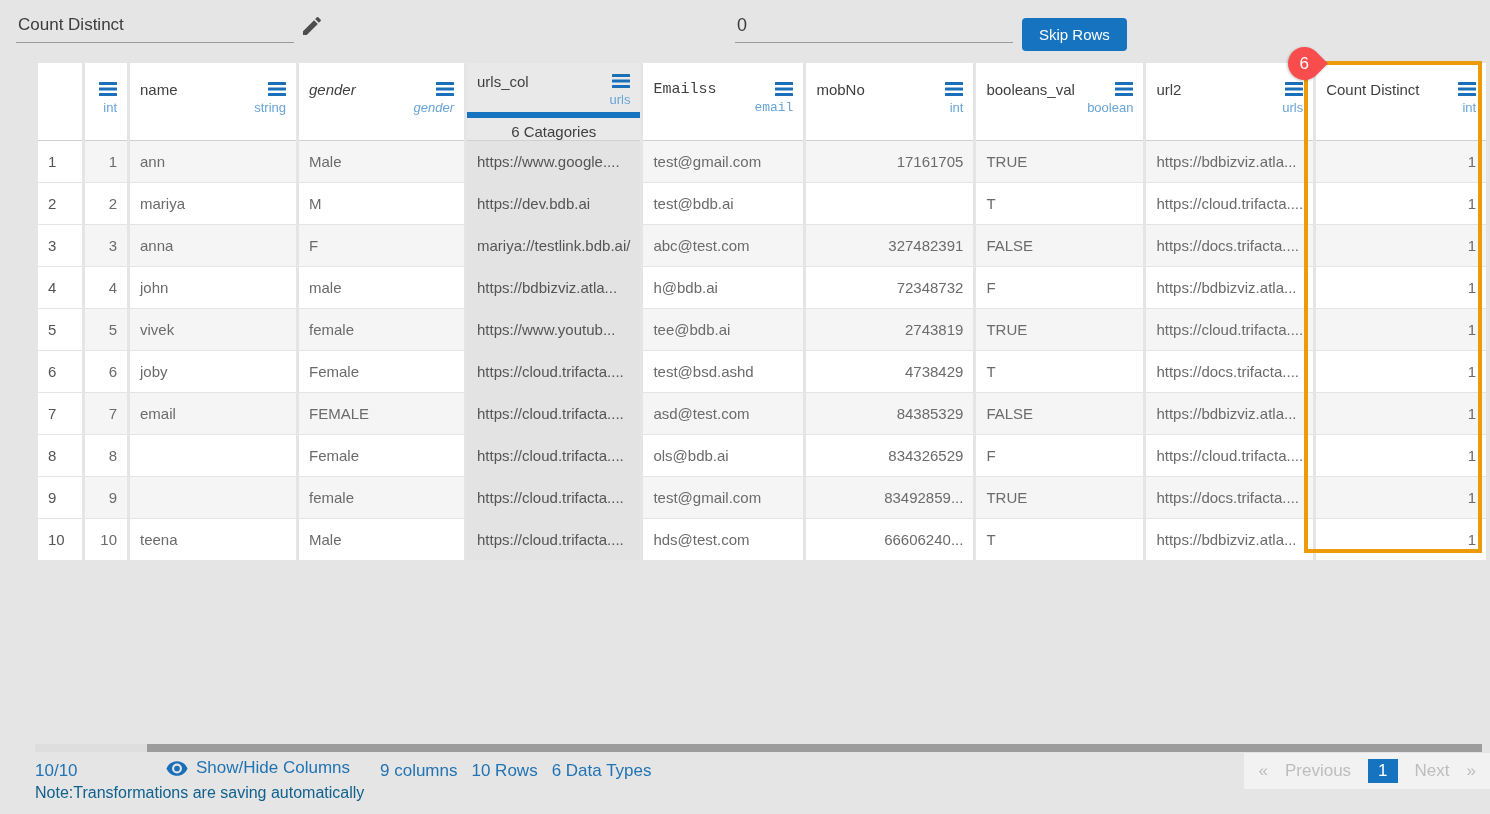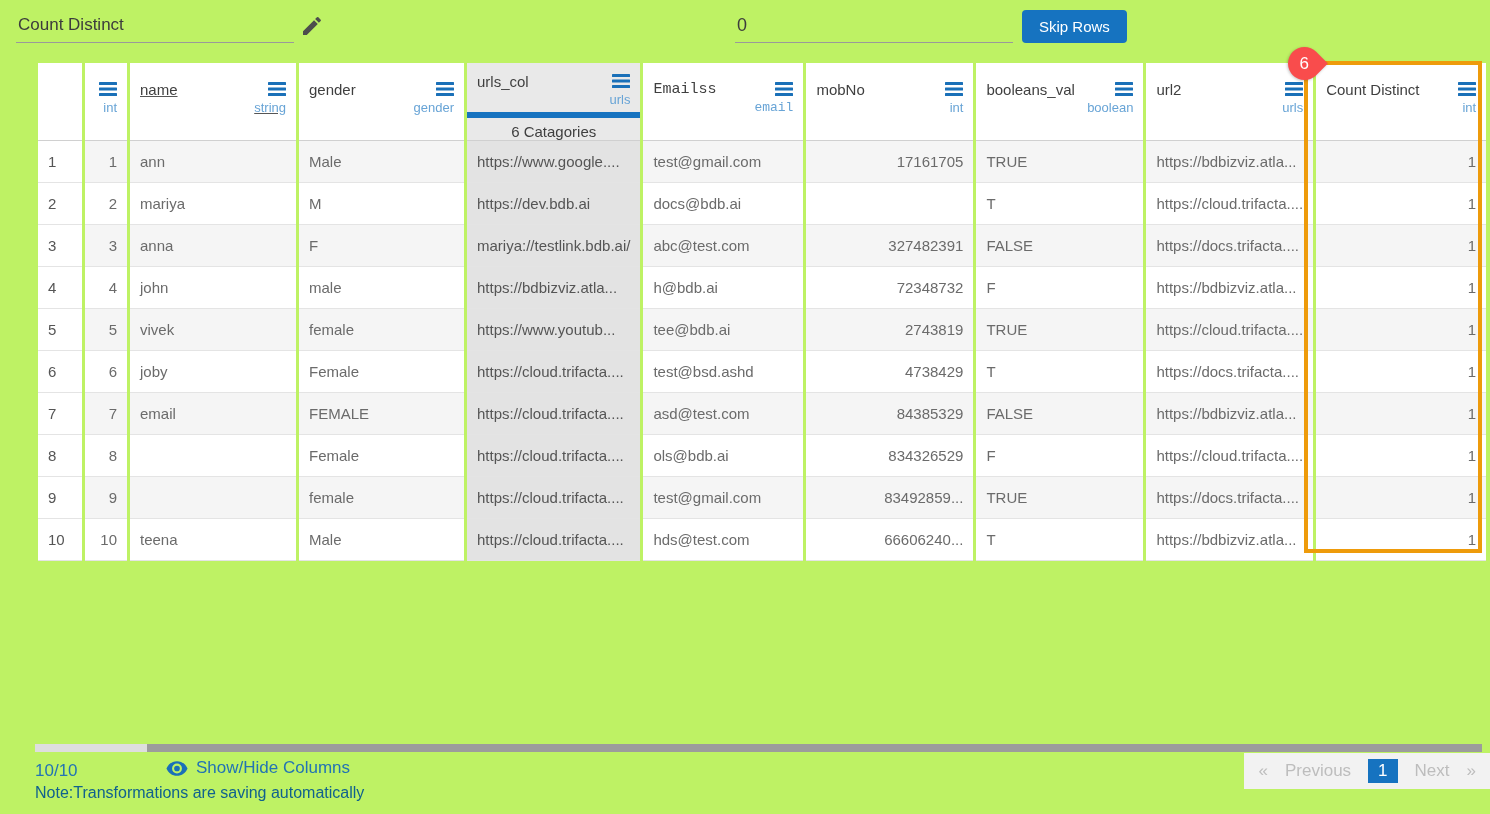--- a/index.html
+++ b/index.html
@@ -1,27 +1,27 @@
 <!DOCTYPE html>
 <html><head>
 <meta charset="utf-8">
 <style>
   html,body{margin:0;padding:0;background:#fff;}
-  .app{position:relative;width:1490px;height:814px;background:#bef264;overflow:hidden;
+  .app{position:relative;width:1490px;height:814px;background:#e5e5e5;overflow:hidden;
        font-family:"Liberation Sans",sans-serif;color:#555;}
 
   
   .name-input{position:absolute;left:16px;top:8px;width:274px;height:32px;border:none;outline:none;
       border-bottom:1px solid #9a9a9a;font-size:17px;color:#3c3c3c;background:transparent;
       font-family:"Liberation Sans",sans-serif;}
   .pencil{position:absolute;left:300px;top:14px;width:24px;height:24px;color:#4d4d4d;}
   .zero-input{position:absolute;left:735px;top:8px;width:274px;height:32px;border:none;outline:none;
       border-bottom:1px solid #9a9a9a;font-size:18px;color:#3c3c3c;background:transparent;
       font-family:"Liberation Sans",sans-serif;}
-  .skip-btn{position:absolute;left:1022px;top:10px;height:33px;padding:0 17px;border:none;
+  .skip-btn{position:absolute;left:1022px;top:18px;height:33px;padding:0 17px;border:none;
       border-radius:4px;background:#1673c0;color:#fff;font-size:15px;cursor:pointer;
       font-family:"Liberation Sans",sans-serif;}
 
   
   table#grid{position:absolute;left:35px;top:63px;border-collapse:separate;border-spacing:3px 0;
       table-layout:fixed;}
   #grid th,#grid td{padding:0 10px;overflow:hidden;white-space:nowrap;box-sizing:border-box;}
   #grid thead th{height:68px;vertical-align:top;padding-top:16px;background:#fff;
       border-bottom:1px solid #d0d0d0;font-weight:normal;text-align:left;}
   #grid thead th.sel{background:#e9e9e9;padding-top:8px;}
@@ -89,34 +89,34 @@
               <span class="menu-ic">
                 <svg class="menu-svg" width="18" height="14" viewBox="0 0 18 14">
                   <rect width="18" height="3" rx="0.5"></rect>
                   <rect y="5.5" width="18" height="3" rx="0.5"></rect>
                   <rect y="11" width="18" height="3" rx="0.5"></rect>
                 </svg>
               </span>
             </div>
             <div class="htype">int</div>
           </th>
-          <th style="width: 166px; text-decoration: underline;">
+          <th style="width: 166px;">
             <div class="hcell-top">
               <span class="hname">name</span>
               <span class="menu-ic">
                 <svg class="menu-svg" width="18" height="14" viewBox="0 0 18 14">
                   <rect width="18" height="3" rx="0.5"></rect>
                   <rect y="5.5" width="18" height="3" rx="0.5"></rect>
                   <rect y="11" width="18" height="3" rx="0.5"></rect>
                 </svg>
               </span>
             </div>
             <div class="htype">string</div>
           </th>
-          <th style="width: 165px;">
+          <th style="width: 165px; font-style: italic;">
             <div class="hcell-top">
               <span class="hname">gender</span>
               <span class="menu-ic">
                 <svg class="menu-svg" width="18" height="14" viewBox="0 0 18 14">
                   <rect width="18" height="3" rx="0.5"></rect>
                   <rect y="5.5" width="18" height="3" rx="0.5"></rect>
                   <rect y="11" width="18" height="3" rx="0.5"></rect>
                 </svg>
               </span>
             </div>
@@ -216,21 +216,21 @@
           <td class="al-l">TRUE</td>
           <td class="al-l">https://bdbizviz.atla...</td>
           <td class="al-r">1</td>
         </tr>
         <tr>
           <td class="rownum al-l">2</td>
           <td class="al-r">2</td>
           <td class="al-l">mariya</td>
           <td class="al-l">M</td>
           <td class="al-l urlscol">https://dev.bdb.ai</td>
-          <td class="al-l">docs@bdb.ai</td>
+          <td class="al-l">test@bdb.ai</td>
           <td class="al-r"></td>
           <td class="al-l">T</td>
           <td class="al-l">https://cloud.trifacta....</td>
           <td class="al-r">1</td>
         </tr>
         <tr>
           <td class="rownum al-l">3</td>
           <td class="al-r">3</td>
           <td class="al-l">anna</td>
           <td class="al-l">F</td>
@@ -343,20 +343,25 @@
     <span class="f-showhide">
       <span class="eye-ic">
         <svg width="22" height="17" viewBox="0 0 24 18" fill="#1a70b8">
           <path d="M12 1C6.8 1 2.4 4.3.5 9c1.9 4.7 6.3 8 11.5 8s9.6-3.3 11.5-8C21.6 4.3 17.2 1 12 1zm0 13.4A5.4 5.4 0 1 1 12 3.6a5.4 5.4 0 0 1 0 10.8z"></path>
           <circle cx="12" cy="9" r="3.1"></circle>
         </svg>
       </span>
       <span>Show/Hide Columns</span>
     </span>
 
+    <span class="f-summaries">
+      <span>9 columns</span>
+      <span>10 Rows</span>
+      <span>6 Data Types</span>
+    </span>
 
     <span class="pagination">
       <span class="pag-item">«</span>
       <span class="pag-item">Previous</span>
       <span class="page-current">1</span>
       <span class="pag-item">Next</span>
       <span class="pag-item">»</span>
     </span>
   </div>
 

